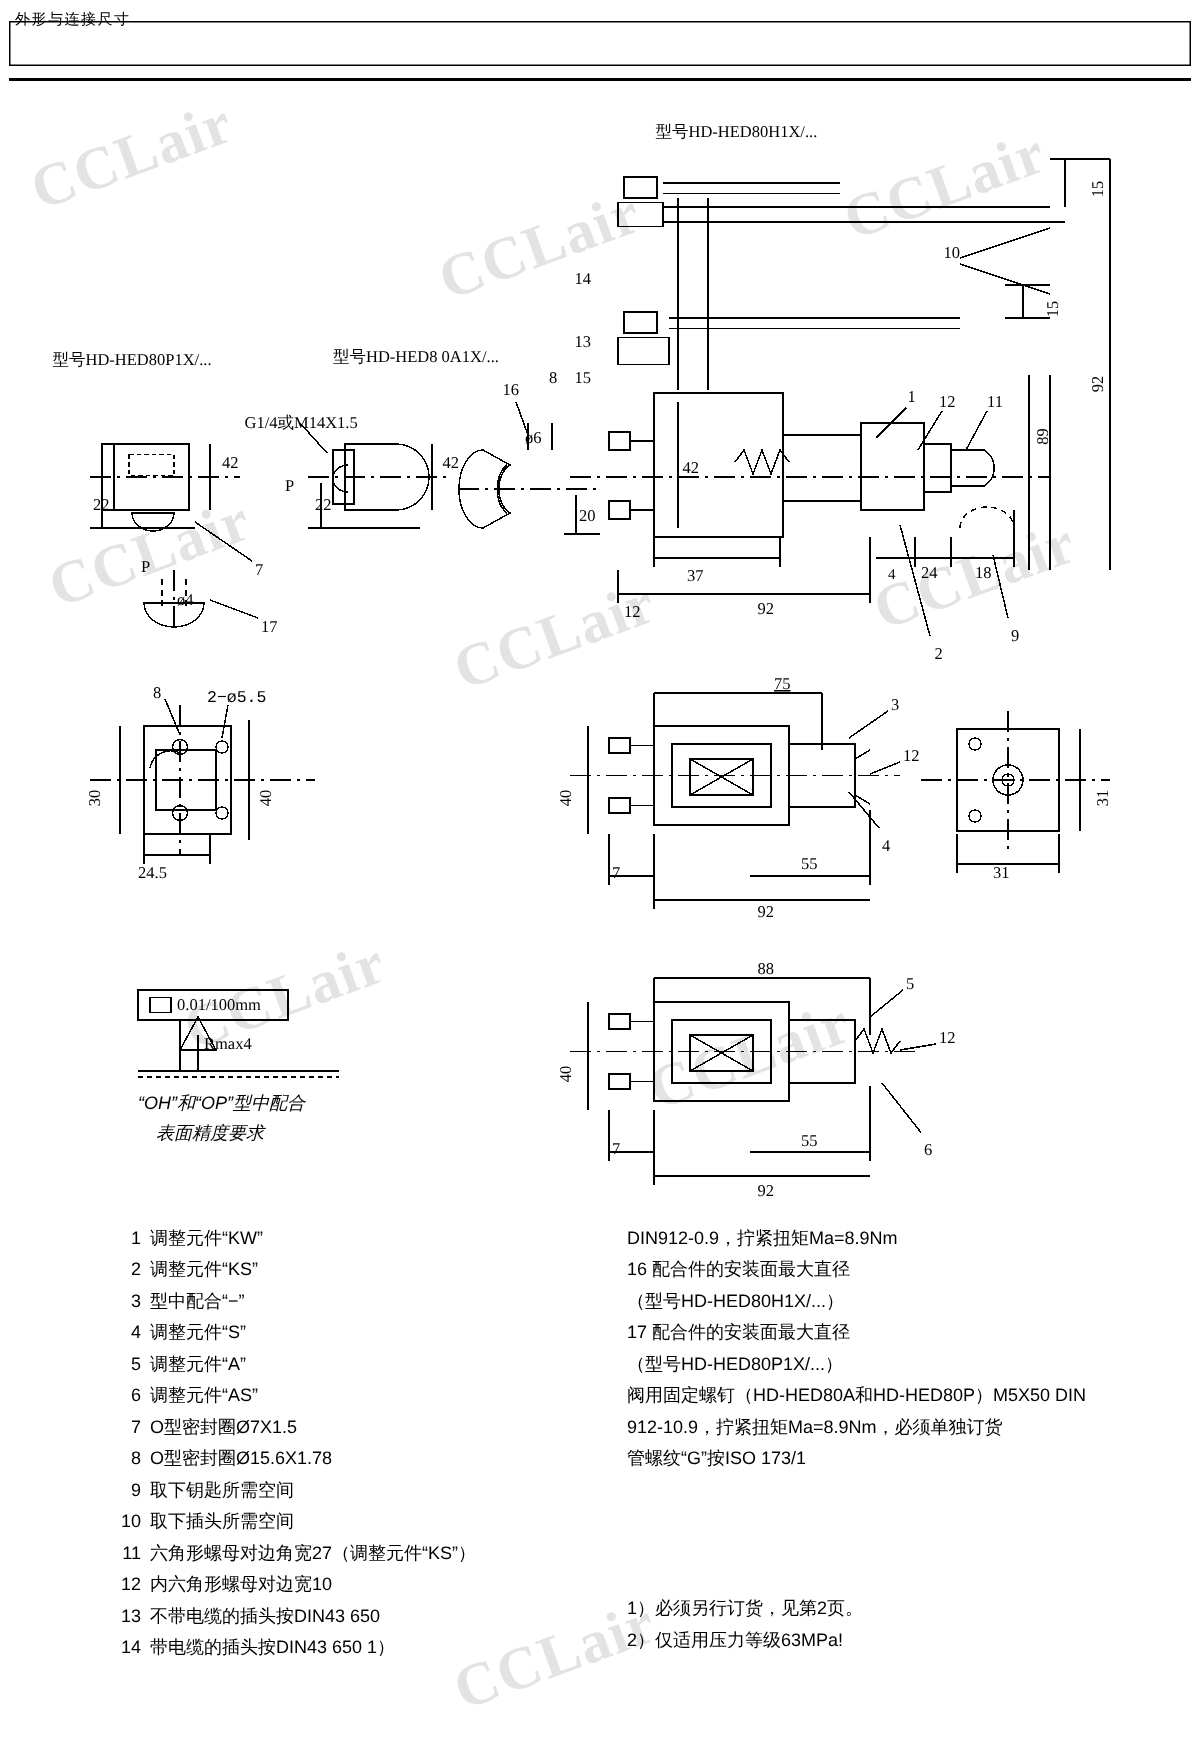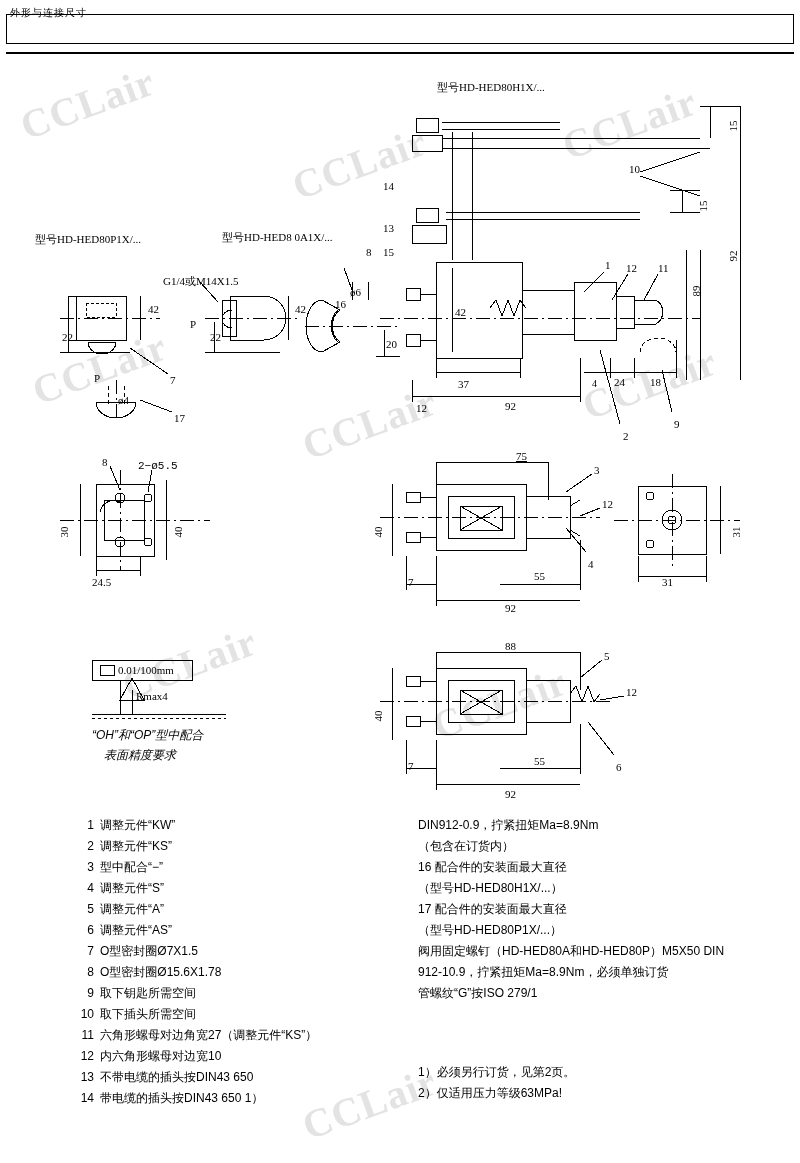--- a/index.html
+++ b/index.html
@@ -300,21 +300,21 @@
   <div class="lbl" style="left:505px;top:640px;">88</div>
   <div class="lbl" style="left:372px;top:710px;transform:rotate(-90deg);">40</div>
   <div class="lbl" style="left:408px;top:760px;">7</div>
   <div class="lbl" style="left:534px;top:755px;">55</div>
   <div class="lbl" style="left:505px;top:788px;">92</div>
 
   <div class="lbl" style="left:383px;top:180px;">14</div>
   <div class="lbl" style="left:383px;top:222px;">13</div>
   <div class="lbl" style="left:366px;top:246px;">8</div>
   <div class="lbl" style="left:383px;top:246px;">15</div>
-  <div class="lbl" style="left:335px;top:254px;margin-top:44px;">16</div>
+  <div class="lbl" style="left:335px;top:254px;">16</div>
   <div class="lbl" style="left:605px;top:259px;">1</div>
   <div class="lbl" style="left:626px;top:262px;">12</div>
   <div class="lbl" style="left:658px;top:262px;">11</div>
   <div class="lbl" style="left:674px;top:418px;">9</div>
   <div class="lbl" style="left:623px;top:430px;">2</div>
   <div class="lbl" style="left:170px;top:374px;">7</div>
   <div class="lbl" style="left:174px;top:412px;">17</div>
   <div class="lbl" style="left:190px;top:318px;">P</div>
   <div class="lbl" style="left:94px;top:372px;">P</div>
   <div class="lbl" style="left:594px;top:464px;">3</div>
@@ -341,28 +341,27 @@
     <div><span class="num">9</span><span>取下钥匙所需空间</span></div>
     <div><span class="num">10</span><span>取下插头所需空间</span></div>
     <div><span class="num">11</span><span>六角形螺母对边角宽27（调整元件“KS”）</span></div>
     <div><span class="num">12</span><span>内六角形螺母对边宽10</span></div>
     <div><span class="num">13</span><span>不带电缆的插头按DIN43 650</span></div>
     <div><span class="num">14</span><span>带电缆的插头按DIN43 650 1）</span></div>
   </div>
 
   <div class="notes" style="left:418px;top:815px;">
     <div>    DIN912-0.9，拧紧扭矩Ma=8.9Nm</div>
-    <div>    （包含在订货内）</div>
     <div>16 配合件的安装面最大直径</div>
     <div>    （型号HD-HED80H1X/...）</div>
     <div>17 配合件的安装面最大直径</div>
     <div>    （型号HD-HED80P1X/...）</div>
     <div>阀用固定螺钉（HD-HED80A和HD-HED80P）M5X50 DIN</div>
     <div>912-10.9，拧紧扭矩Ma=8.9Nm，必须单独订货</div>
-    <div>管螺纹“G”按ISO 279/1</div>
+    <div>管螺纹“G”按ISO 173/1</div>
   </div>
 
   <div class="notes" style="left:418px;top:1062px;">
     <div>1）必须另行订货，见第2页。</div>
     <div>2）仅适用压力等级63MPa!</div>
   </div>
 
 </div>
 
 </body></html>

